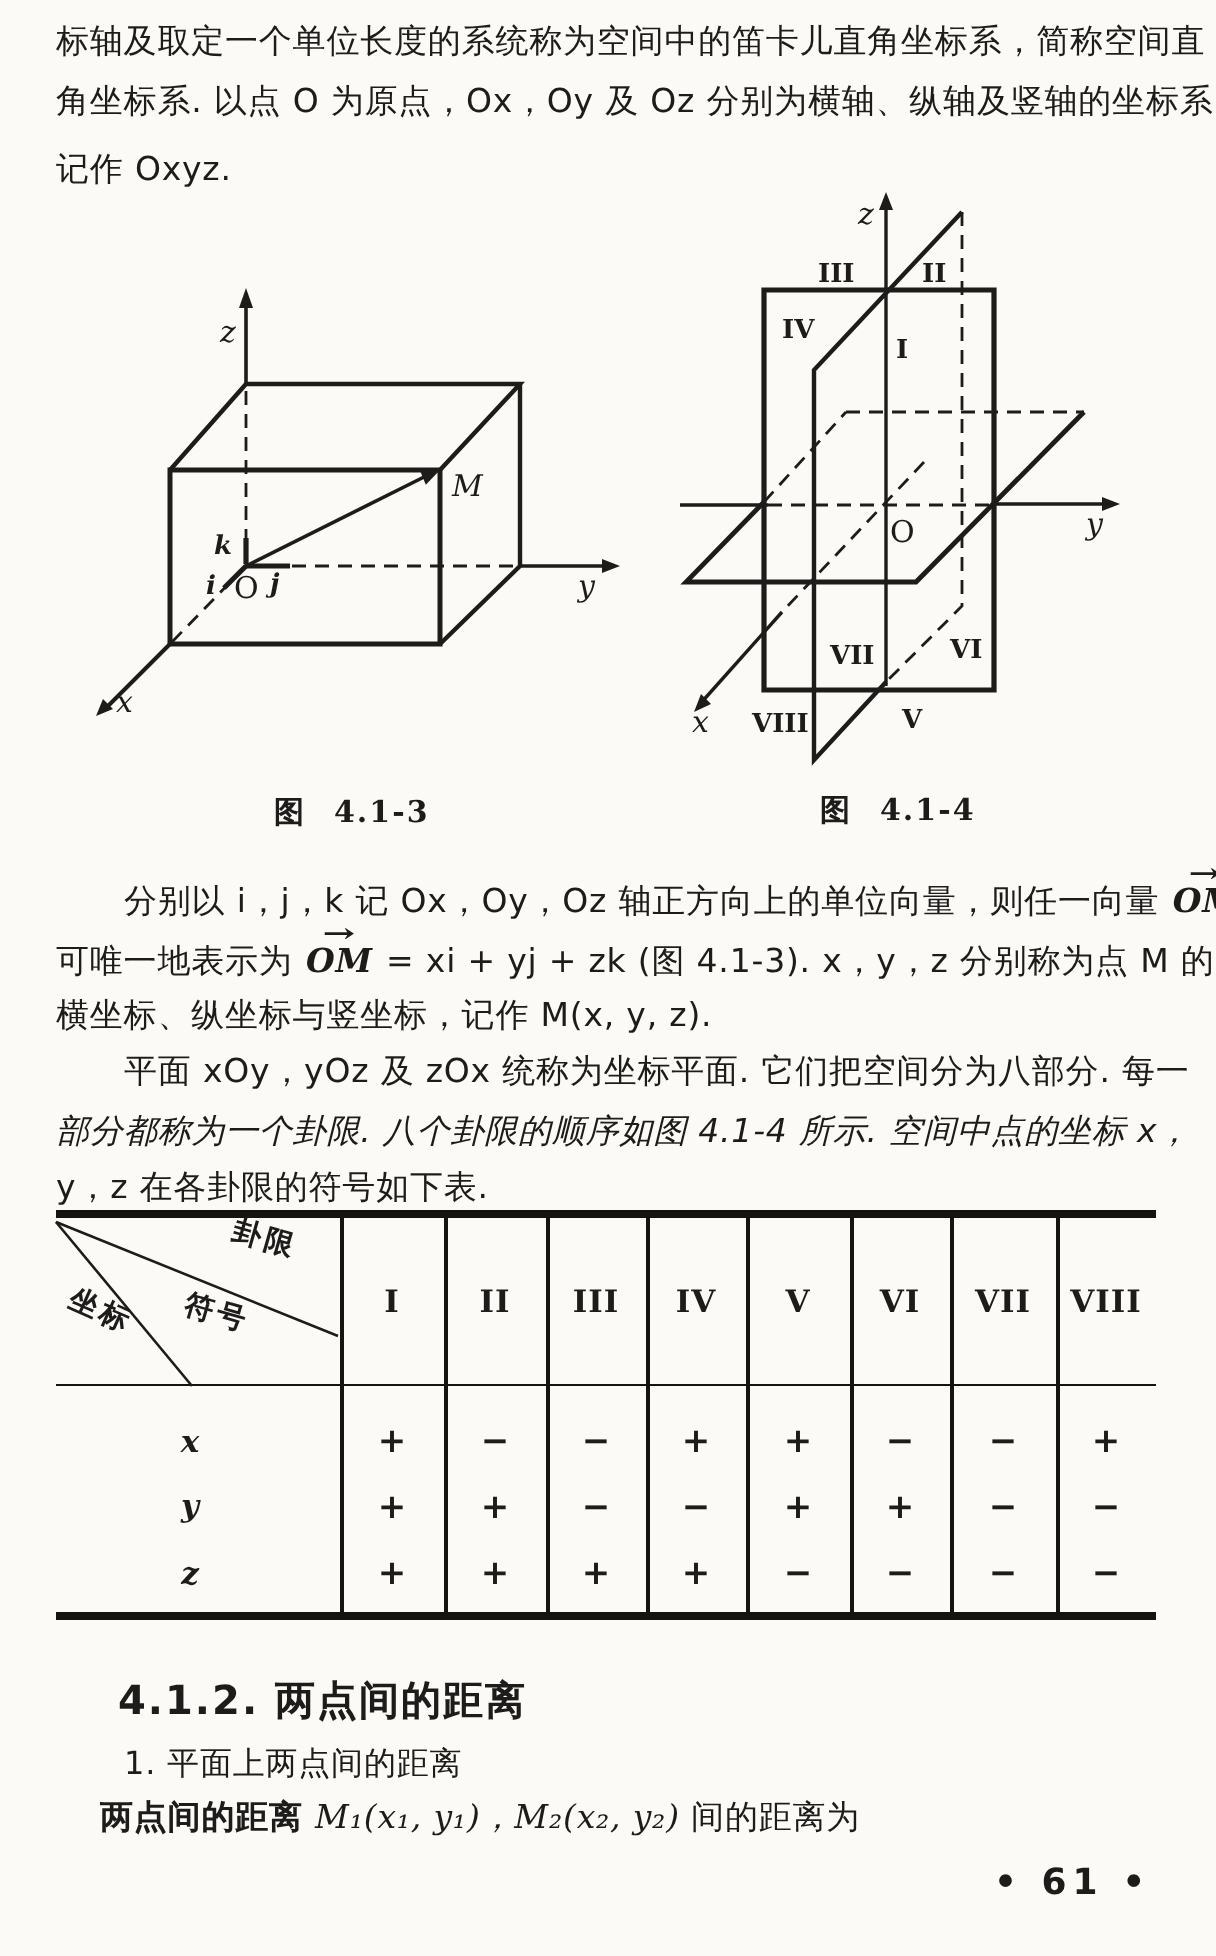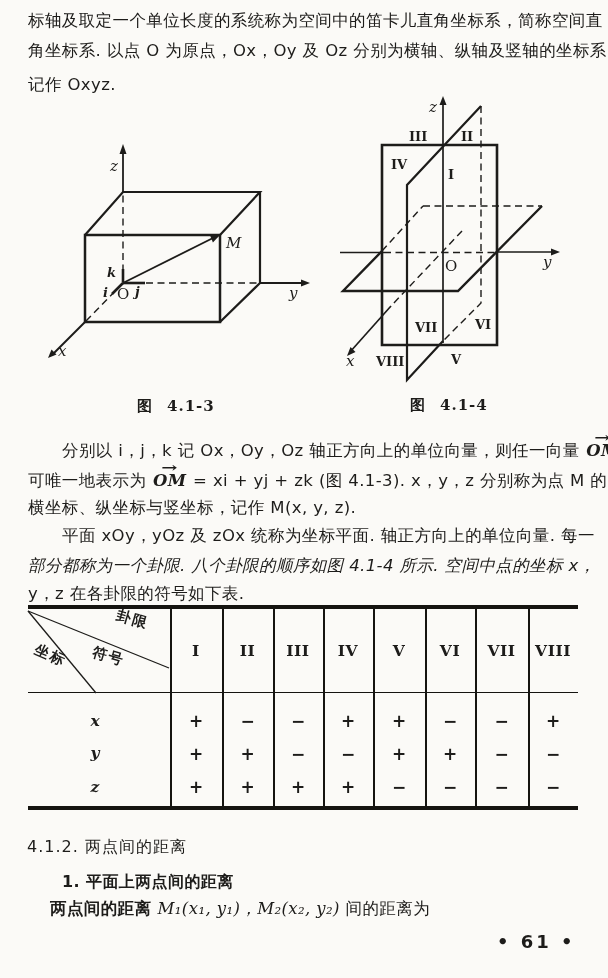--- a/index.html
+++ b/index.html
@@ -37,22 +37,22 @@
   }
   .hdr-grid{top:8px;height:84px;}
   .body-grid{top:104px;height:101px;grid-template-rows:34px 32px 34px;}
   .roman{font-family:"DejaVu Serif",serif;font-size:15.5px;font-weight:600;letter-spacing:0.5px;}
   .sign{font-size:17px;font-weight:bold;}
   .rowlab{
     position:absolute;left:0;width:134px;height:20px;text-align:center;
     font-family:"DejaVu Serif",serif;font-style:italic;font-weight:bold;font-size:15.5px;
   }
   .diag-lab{position:absolute;font-size:14.5px;font-weight:bold;white-space:nowrap;letter-spacing:2px;}
-  .heading{position:absolute;font-size:16px;font-weight:400;letter-spacing:1px;white-space:nowrap;}
-  .subhead{position:absolute;font-size:16px;font-weight:bold;white-space:nowrap;letter-spacing:0.4px;}
+  .heading{position:absolute;font-size:20px;font-weight:700;letter-spacing:1px;white-space:nowrap;margin-left:32px;}
+  .subhead{position:absolute;font-size:16px;font-weight:normal;white-space:nowrap;letter-spacing:0.4px;}
   .pagenum{position:absolute;font-size:18px;font-weight:bold;letter-spacing:3px;white-space:nowrap;}
   svg{position:absolute;overflow:visible;}
   svg text{fill:#1d1c1a;}
   .flab{font-family:"DejaVu Serif",serif;font-style:italic;font-size:15px;}
   .flab-sm{font-family:"DejaVu Serif",serif;font-style:italic;font-weight:bold;font-size:13px;}
   .flab-up{font-family:"DejaVu Serif",serif;font-size:15px;}
   .oct{font-family:"DejaVu Serif",serif;font-size:13px;font-weight:600;}
 </style>
 </head>
 <body>
@@ -137,21 +137,21 @@
   <text class="oct" x="376" y="366">VIII</text>
 </svg>
 <div class="caption" style="left:410px;top:396px;">
   <span>图</span><span class="num">4.1-4</span>
 </div>
 
 <div class="line" style="left:62px;top:440px;"><span>分别以 i，j，k 记 Ox，Oy，Oz 轴正方向上的单位向量，则任一向量 </span><span class="vec">OM</span></div>
 <div class="line" style="left:28px;top:470px;"><span>可唯一地表示为 </span><span class="vec">OM</span><span> = xi + yj + zk (图 4.1-3). x，y，z 分别称为点 M 的</span></div>
 <div class="line" style="left:28px;top:497px;">横坐标、纵坐标与竖坐标，记作 M(x, y, z).</div>
 
-<div class="line" style="left:62px;top:525px;">平面 xOy，yOz 及 zOx 统称为坐标平面. 轴正方向上的单位向量. 每一</div>
+<div class="line" style="left:62px;top:525px;">平面 xOy，yOz 及 zOx 统称为坐标平面. 它们把空间分为八部分. 每一</div>
 <div class="line" style="left:28px;top:555px;font-style:italic;">部分都称为一个卦限. 八个卦限的顺序如图 4.1-4 所示. 空间中点的坐标 x，</div>
 <div class="line" style="left:28px;top:583px;">y，z 在各卦限的符号如下表.</div>
 
 <div class="tbl">
   <div class="hline" style="left:0;top:5px;width:550px;height:3.5px;"></div>
   <div class="hline" style="left:0;top:92px;width:550px;height:1.3px;"></div>
   <div class="hline" style="left:0;top:206px;width:550px;height:3.5px;"></div>
 
   <div class="vline" style="left:142px;"></div>
   <div class="vline" style="left:194px;"></div>

